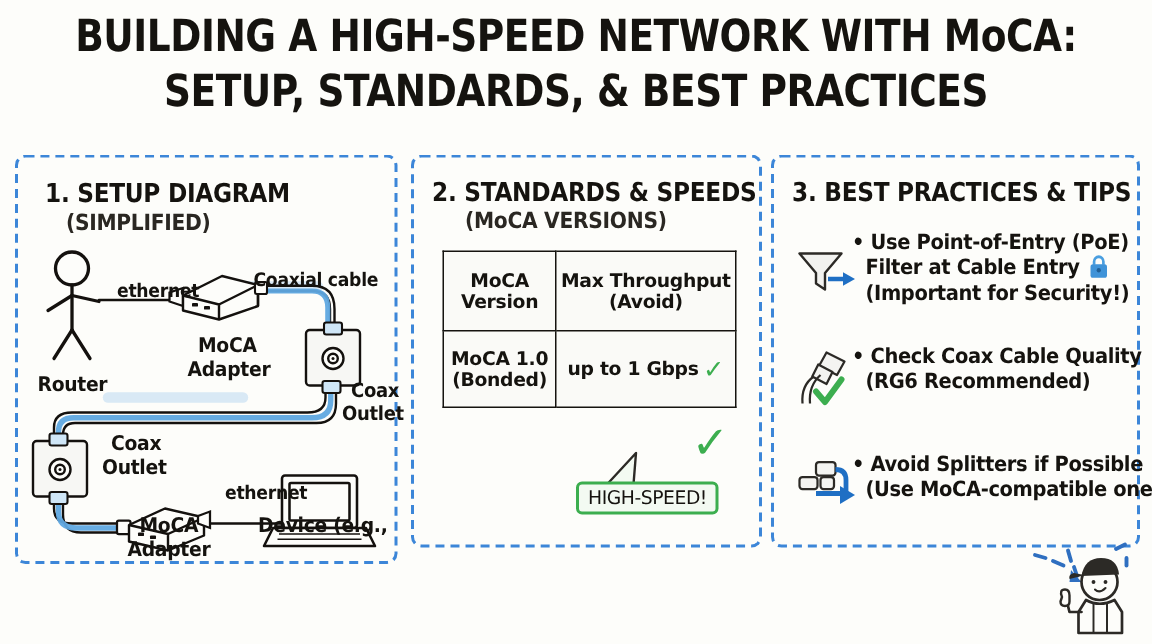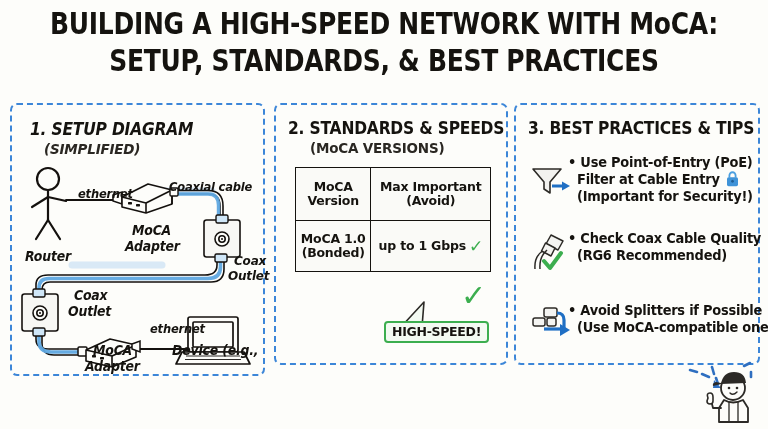--- a/index.html
+++ b/index.html
@@ -29,21 +29,21 @@
   .title .l2{display:block;}
 
   
   .panel{
     position:absolute;
     border:2px dashed #3c86d8;
     border-radius:7px;
     background:#fdfdfa;
     box-sizing:border-box;
   }
-  #panel1{left:10px;  top:103px; width:255px; height:273px;font-style:italic;}
+  #panel1{left:10px;  top:103px; width:255px; height:273px;}
   #panel2{left:274px; top:103px; width:234px; height:262px;}
   #panel3{left:514px; top:103px; width:246px; height:262px;}
 
   .p-head{
     font-weight:bold;
     font-size:15.5px;
     letter-spacing:-0.2px;
     color:#15130f;
     transform:scaleY(1.12);
     transform-origin:left top;
@@ -102,21 +102,21 @@
   .chk{color:#3cae4f;font-size:17px;font-weight:bold;line-height:0;display:inline-block;vertical-align:-2px;padding-left:3px;}
   .chkbig{position:absolute;color:#3cae4f;font-size:30px;font-weight:bold;line-height:1;}
 
   .badge{
     position:absolute;
     border:2px solid #3cae4f;
     border-radius:4px;
     background:#f3faf2;
     padding:1px 6px 2px 6px;
     font-size:12.5px;
-    font-weight:bold;
+    font-weight:normal;
     color:#15130f;
     letter-spacing:-0.3px;
     white-space:nowrap;
   }
 
   
   #p3head{position:absolute;left:12px;top:13px;}
   .tip{position:absolute;}
   .tip .t1,.tip .t2{
     font-size:13px;
@@ -293,21 +293,21 @@
     <div class="p-sub" id="p2sub">(MoCA VERSIONS)</div>
 
     <table class="tbl">
       <tbody>
         <tr class="hdr">
           <td class="c1">
             <div>MoCA</div>
             <div>Version</div>
           </td>
           <td class="c2">
-            <div>Max Important</div>
+            <div>Max Throughput</div>
             <div>(Avoid)</div>
           </td>
         </tr>
         <tr class="row">
           <td class="c1">
             <div>MoCA 1.0</div>
             <div>(Bonded)</div>
           </td>
           <td class="c2">
             <span>up to 1 Gbps</span><span class="chk">✓</span>

